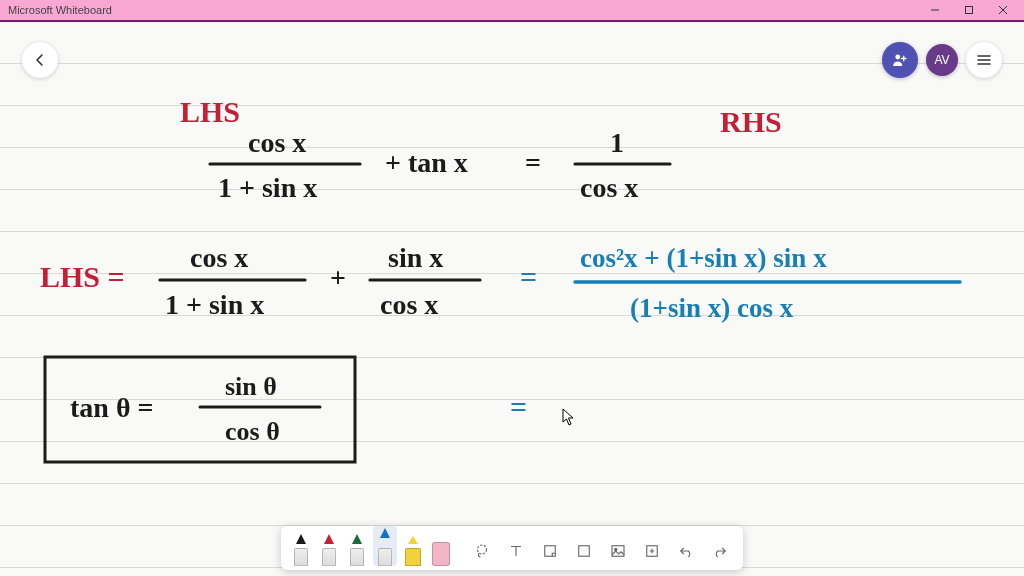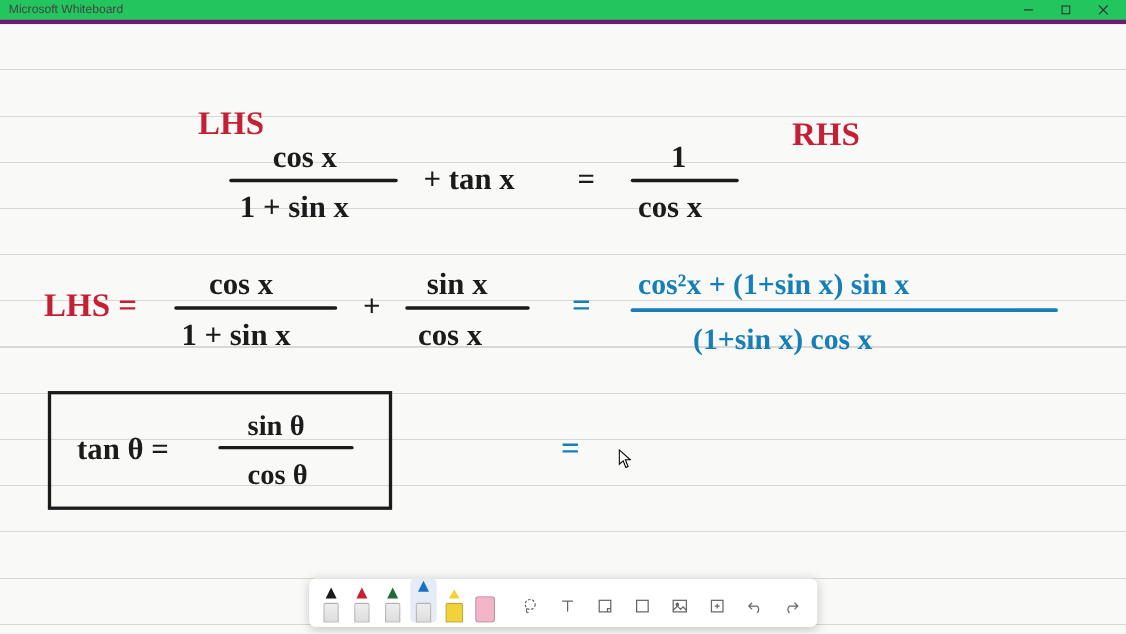--- a/index.html
+++ b/index.html
@@ -6,27 +6,27 @@
     body {
       width: 1024px;
       height: 576px;
       font-family: "Segoe UI", sans-serif;
       background: #f5f5f5;
       overflow: hidden;
       position: relative;
     }
     .titlebar {
       height: 22px;
-      background: #22c55e;
+      background: #f9a8d4;
       display: flex;
       align-items: center;
       padding: 0 4px;
       font-size: 11px;
       color: #444;
-      border-bottom: 4px solid #701a75;
+      border-bottom: 2px solid #701a75;
       gap: 43px;
     }
     .titlebar .title { flex: 1; padding-left: 4px; }
     .win-controls { display: flex; gap: 0; }
     .win-btn {
       width: 34px;
       height: 22px;
       display: flex;
       align-items: center;
       justify-content: center;
@@ -204,20 +204,43 @@
           <line x1="1" y1="1" x2="9" y2="9" stroke="#333" stroke-width="1"></line>
           <line x1="9" y1="1" x2="1" y2="9" stroke="#333" stroke-width="1"></line>
         </svg>
     </div>
   </div>
 </div>
 
 <div class="canvas">
   <div class="ruled"></div>
 
+  <div class="topbar">
+    <div class="circle-btn">
+      <svg width="16" height="16" viewBox="0 0 16 16">
+          <path d="M10 3 L5 8 L10 13" stroke="#333" stroke-width="1.6" fill="none" stroke-linecap="round" stroke-linejoin="round"></path>
+        </svg>
+    </div>
+    <div class="spacer"></div>
+    <div class="invite-btn">
+      <svg width="18" height="18" viewBox="0 0 24 24" fill="white">
+          <circle cx="9" cy="8" r="3.2"></circle>
+          <path d="M3 19c0-3 3-5 6-5s6 2 6 5v1H3z"></path>
+          <path d="M17 7v6M14 10h6" stroke="white" stroke-width="1.8" stroke-linecap="round"></path>
+        </svg>
+    </div>
+    <div class="avatar">AV</div>
+    <div class="menu-btn">
+      <svg width="16" height="16" viewBox="0 0 16 16">
+          <line x1="2" y1="4" x2="14" y2="4" stroke="#333" stroke-width="1.6" stroke-linecap="round"></line>
+          <line x1="2" y1="8" x2="14" y2="8" stroke="#333" stroke-width="1.6" stroke-linecap="round"></line>
+          <line x1="2" y1="12" x2="14" y2="12" stroke="#333" stroke-width="1.6" stroke-linecap="round"></line>
+        </svg>
+    </div>
+  </div>
 
   <svg class="ink-layer" viewBox="0 0 1024 554" preserveAspectRatio="none">
     <g font-family="'Segoe Script','Comic Sans MS',cursive" font-weight="600">
 
       <text x="180" y="100" font-size="30" fill="#c51f36">LHS</text>
 
       <text x="720" y="110" font-size="30" fill="#c51f36">RHS</text>
 
       <text x="248" y="130" font-size="28" fill="#1b1b1b">cos x</text>
       <line x1="210" y1="142" x2="360" y2="142" stroke="#1b1b1b" stroke-width="3.2" stroke-linecap="round"></line>

